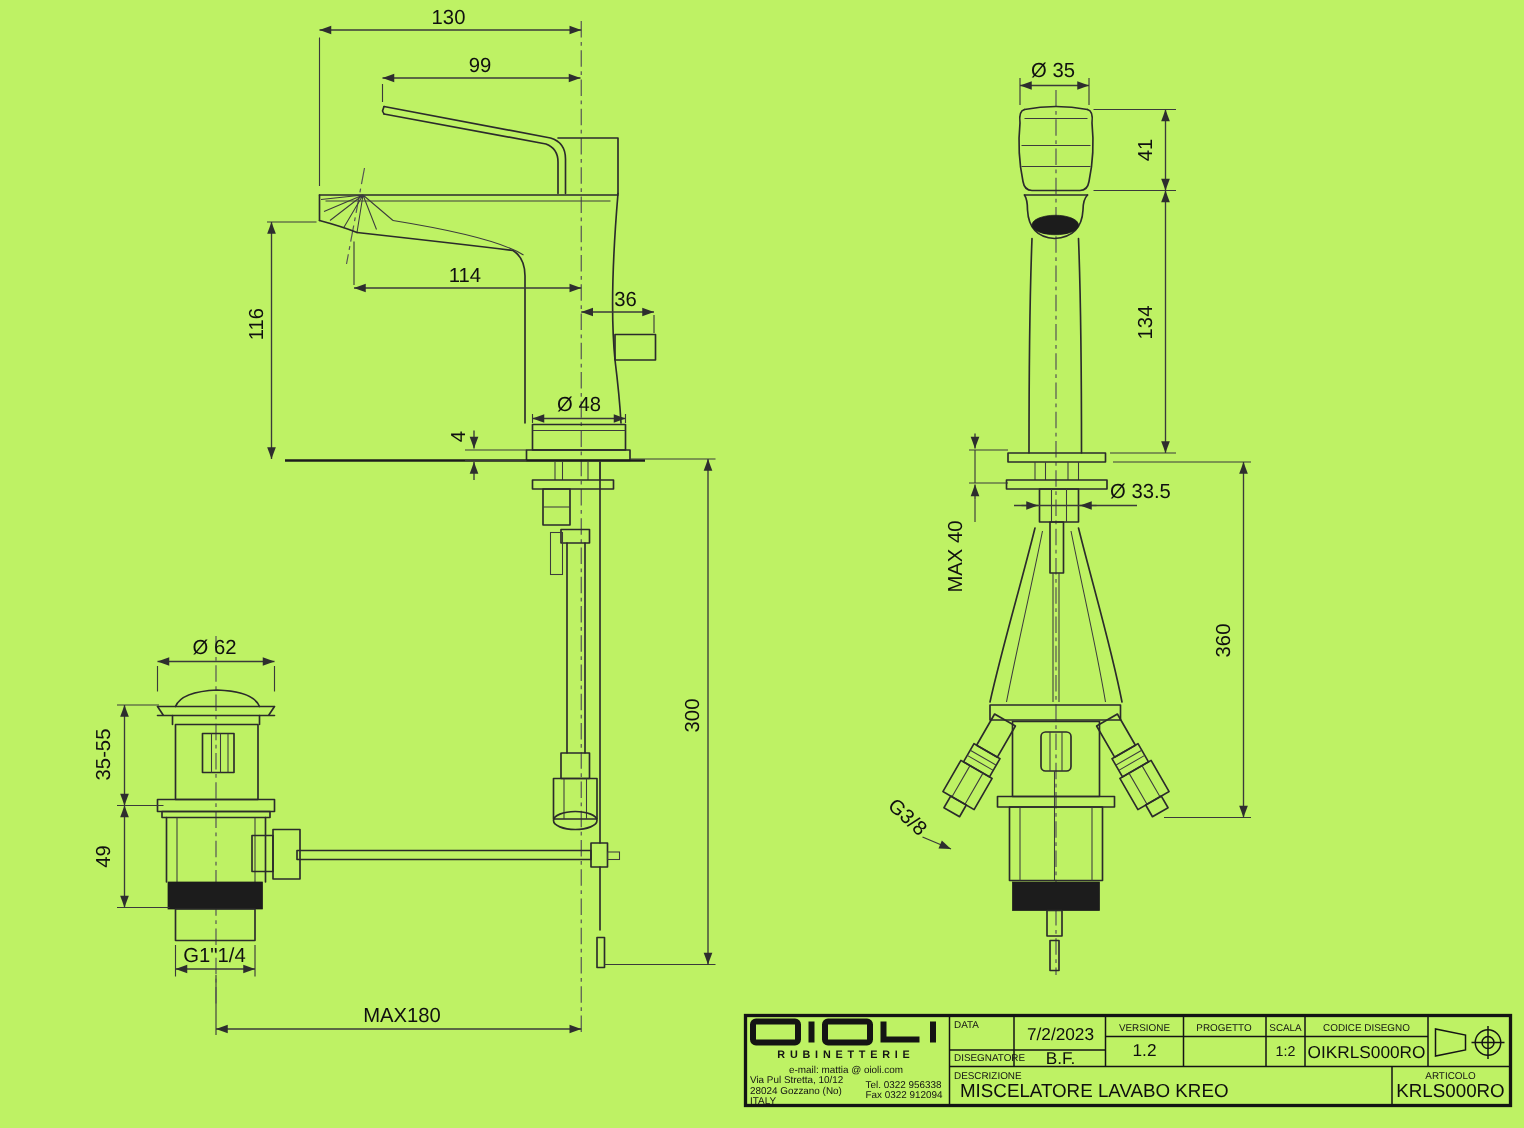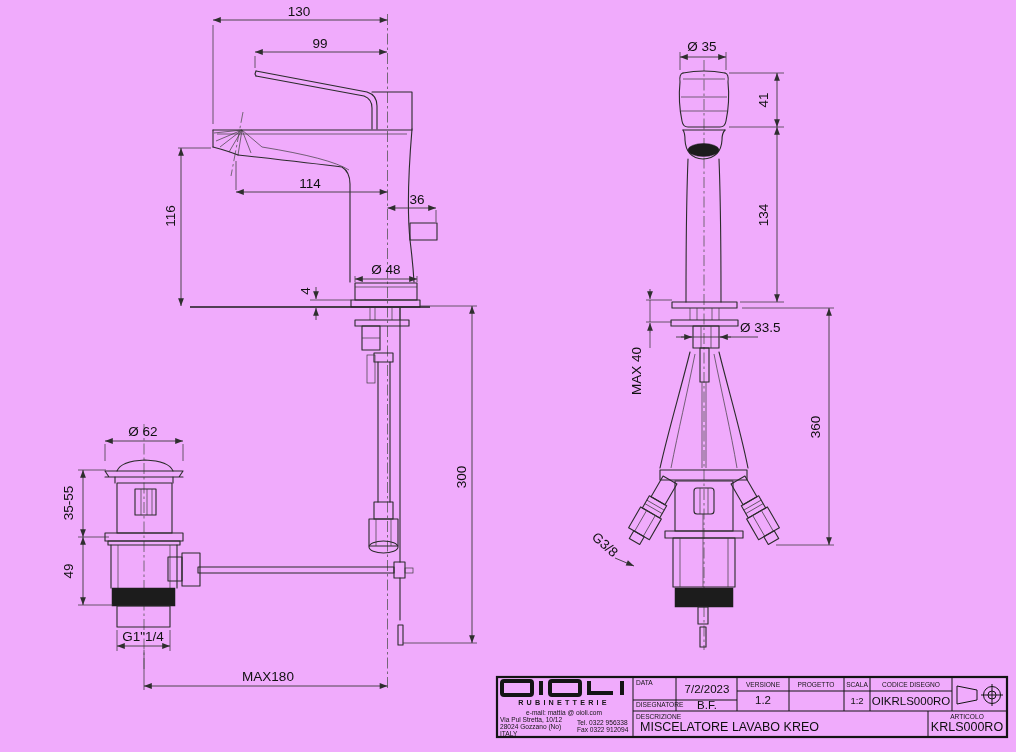--- a/index.html
+++ b/index.html
@@ -1,16 +1,16 @@
 <!DOCTYPE html>
 <html><head>
 <meta charset="utf-8">
 <style>
   html,body{margin:0;padding:0;background:#fff;}
-  .sheet{position:relative;width:1016px;height:752px;background:#f0abfc;overflow:hidden;
+  .sheet{position:relative;width:1016px;height:752px;background:#bef264;overflow:hidden;
          font-family:"Liberation Sans", sans-serif;}
   svg{display:block}
   
   .geo{fill:none;stroke:#2b2b2b;stroke-width:1.1;stroke-linejoin:round;stroke-linecap:round;}
   .geo-thin{fill:none;stroke:#3c3c3c;stroke-width:0.7;}
   .geo-thick{fill:none;stroke:#1d1d1d;stroke-width:1.6;}
   .fill-dark{fill:#1c1c1c;stroke:#1c1c1c;stroke-width:0.5;}
   .dimline{fill:none;stroke:#3a3a3a;stroke-width:0.9;}
   .extline{fill:none;stroke:#3a3a3a;stroke-width:0.75;}
   .cline{fill:none;stroke:#555;stroke-width:0.8;stroke-dasharray:11 3 2.5 3;}

